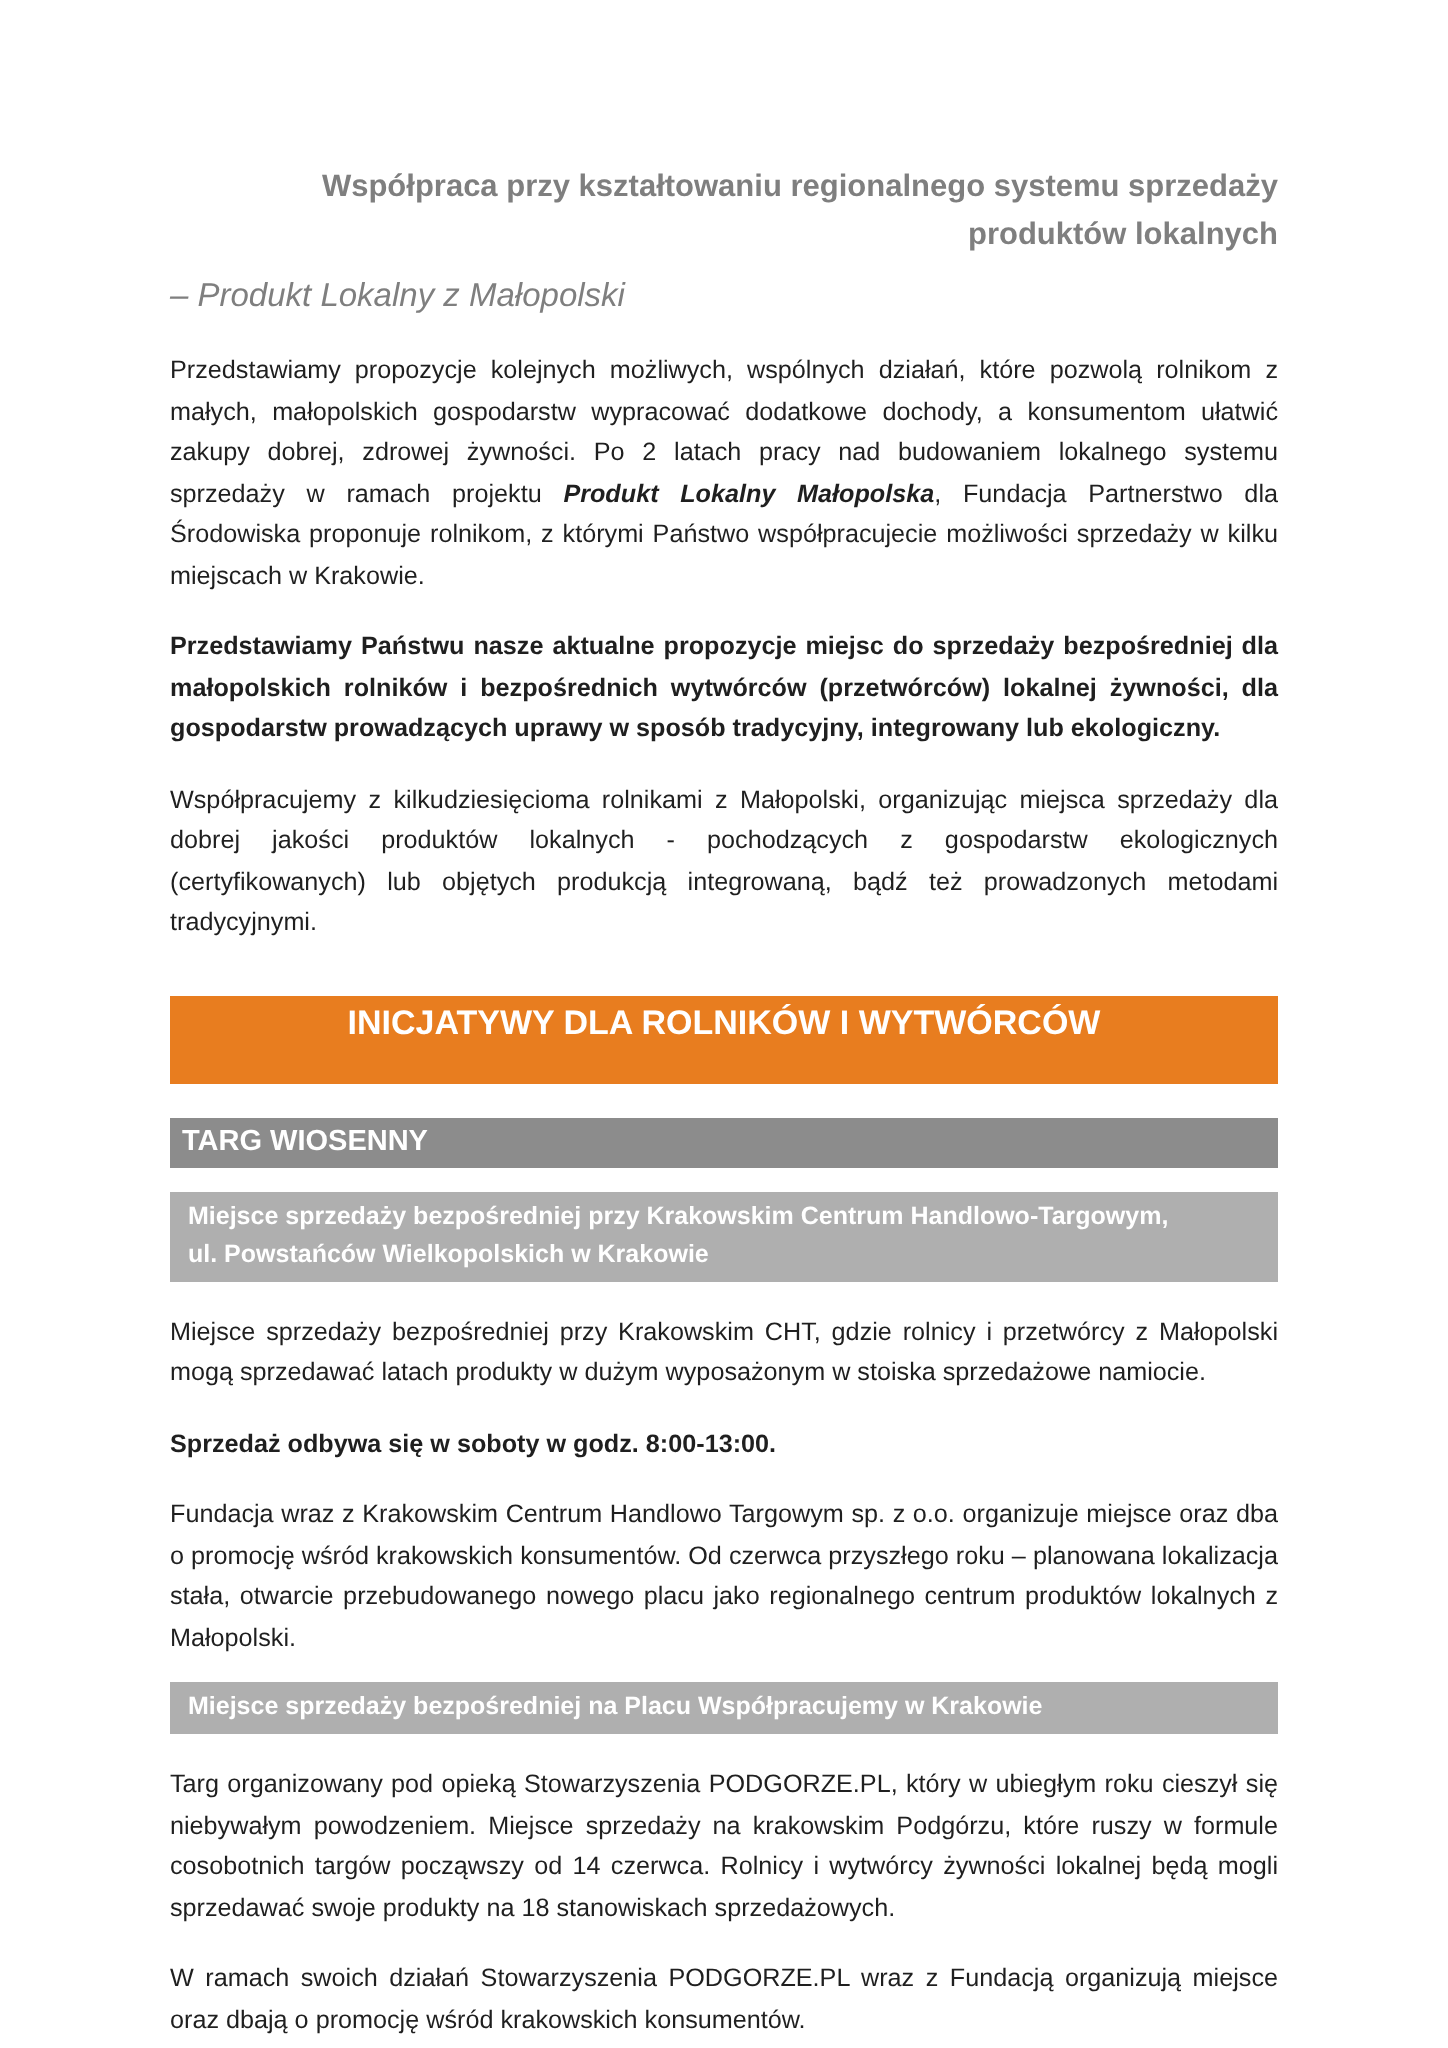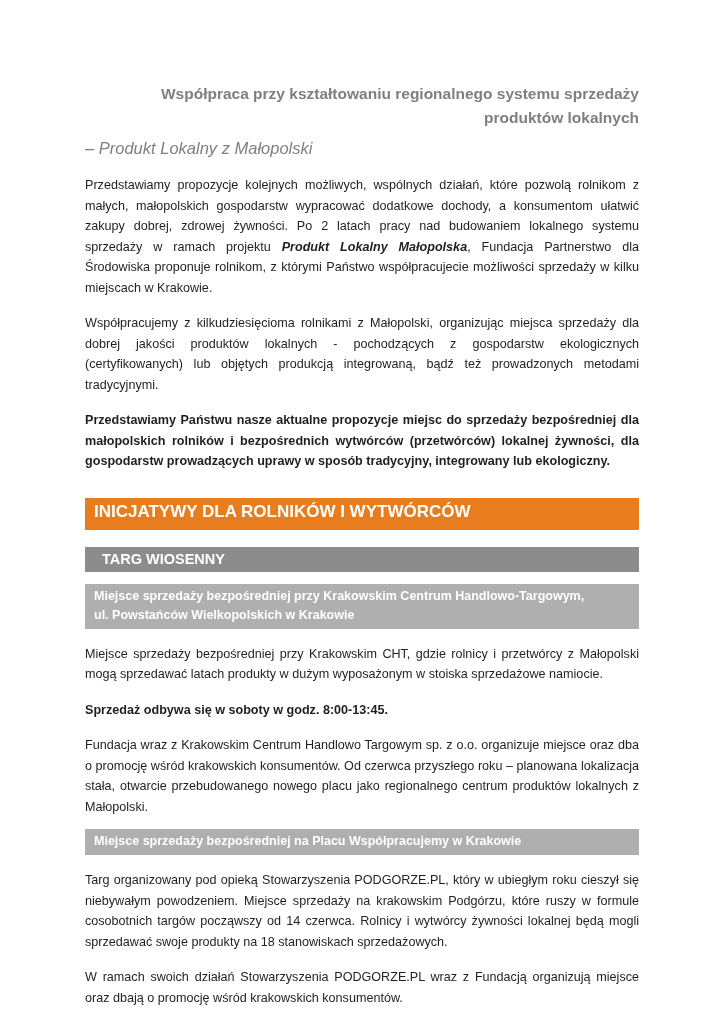--- a/index.html
+++ b/index.html
@@ -23,29 +23,29 @@
 
   p.body {
     font-size:12.6px; line-height:1.63; text-align:justify;
     color:var(--body-text, #1f1f1f); margin-top:15px;
   }
   p.body.bold { font-weight:bold; }
   .bi { font-weight:bold; font-style:italic; }
 
   .bar-orange {
     margin-top:26px; background:var(--accent, #e87d1f); color:#fff;
-    font-weight:bold; font-size:17px; padding:4px 9px 8px; line-height:1.2;
+    font-weight:bold; font-size:17px; padding:4px 9px 20px; line-height:1.2;text-align:center;
   }
   .bar-orange-light {
     margin-top:3px; background:var(--accent-light, #f09e55); color:#fff;
     font-weight:bold; font-size:13.5px; padding:3px 9px 4px; line-height:1.3;
   }
   .bar-gray {
     margin-top:17px; background:var(--gray-bar, #8c8c8c); color:#fff;
-    font-weight:bold; font-size:14.5px; padding:3px 17px 4px; line-height:1.25;
+    font-weight:bold; font-size:14.5px; padding:3px 6px 4px; line-height:1.25;
   }
   .bar-gray-light {
     margin-top:12px; background:var(--gray-light, #afafaf); color:#fff;
     font-weight:bold; font-size:12.5px; padding:3px 9px 4px;
     white-space:pre-line; line-height:1.5;
   }
 </style>
 </head>
 <body>
 
@@ -53,32 +53,32 @@
 
   <div class="content">
 
     <header class="doc-title">
       <h1>Współpraca przy kształtowaniu regionalnego systemu sprzedaży produktów lokalnych</h1>
       <div class="subtitle">– Produkt Lokalny z Małopolski</div>
     </header>
 
     <p class="body"><span>Przedstawiamy propozycje kolejnych możliwych, wspólnych działań, które pozwolą rolnikom z małych, małopolskich gospodarstw wypracować dodatkowe dochody, a konsumentom ułatwić zakupy dobrej, zdrowej żywności. Po 2 latach pracy nad budowaniem lokalnego systemu sprzedaży w ramach projektu </span><span class="bi">Produkt Lokalny Małopolska</span><span>, Fundacja Partnerstwo dla Środowiska proponuje rolnikom, z którymi Państwo współpracujecie możliwości sprzedaży w kilku miejscach w Krakowie.</span></p>
 
+    <p class="body bold">Przedstawiamy Państwu nasze aktualne propozycje miejsc do sprzedaży bezpośredniej dla małopolskich rolników i bezpośrednich wytwórców (przetwórców) lokalnej żywności, dla gospodarstw prowadzących uprawy w sposób tradycyjny, integrowany lub ekologiczny.</p>
+
     <p class="body">Współpracujemy z kilkudziesięcioma rolnikami z Małopolski, organizując miejsca sprzedaży dla dobrej jakości produktów lokalnych - pochodzących z gospodarstw ekologicznych (certyfikowanych) lub objętych produkcją integrowaną, bądź też prowadzonych metodami tradycyjnymi.</p>
-
-    <p class="body bold">Przedstawiamy Państwu nasze aktualne propozycje miejsc do sprzedaży bezpośredniej dla małopolskich rolników i bezpośrednich wytwórców (przetwórców) lokalnej żywności, dla gospodarstw prowadzących uprawy w sposób tradycyjny, integrowany lub ekologiczny.</p>
 
     <div class="bar-orange">INICJATYWY DLA ROLNIKÓW I WYTWÓRCÓW</div>
 
     <section>
       <div class="bar-gray">TARG WIOSENNY</div>
       <div class="bar-gray-light">Miejsce sprzedaży bezpośredniej przy Krakowskim Centrum Handlowo-Targowym,
 ul. Powstańców Wielkopolskich w Krakowie</div>
       <p class="body">Miejsce sprzedaży bezpośredniej przy Krakowskim CHT, gdzie rolnicy i przetwórcy z Małopolski mogą sprzedawać latach produkty w dużym wyposażonym w stoiska sprzedażowe namiocie.</p>
-      <p class="body bold">Sprzedaż odbywa się w soboty w godz. 8:00-13:45.</p>
+      <p class="body bold">Sprzedaż odbywa się w soboty w godz. 8:00-13:00.</p>
       <p class="body">Fundacja wraz z Krakowskim Centrum Handlowo Targowym sp. z o.o. organizuje miejsce oraz dba o promocję wśród krakowskich konsumentów. Od czerwca przyszłego roku – planowana lokalizacja stała, otwarcie przebudowanego nowego placu jako regionalnego centrum produktów lokalnych z Małopolski.</p>
     </section>
 
     <section>
       <div class="bar-gray-light">Miejsce sprzedaży bezpośredniej na Placu Współpracujemy w Krakowie</div>
       <p class="body">Targ organizowany pod opieką Stowarzyszenia PODGORZE.PL, który w ubiegłym roku cieszył się niebywałym powodzeniem. Miejsce sprzedaży na krakowskim Podgórzu, które ruszy w formule cosobotnich targów począwszy od 14 czerwca. Rolnicy i wytwórcy żywności lokalnej będą mogli sprzedawać swoje produkty na 18 stanowiskach sprzedażowych.</p>
       <p class="body">W ramach swoich działań Stowarzyszenia PODGORZE.PL  wraz z Fundacją organizują miejsce oraz dbają o promocję wśród krakowskich konsumentów.</p>
 
     </section>
 

